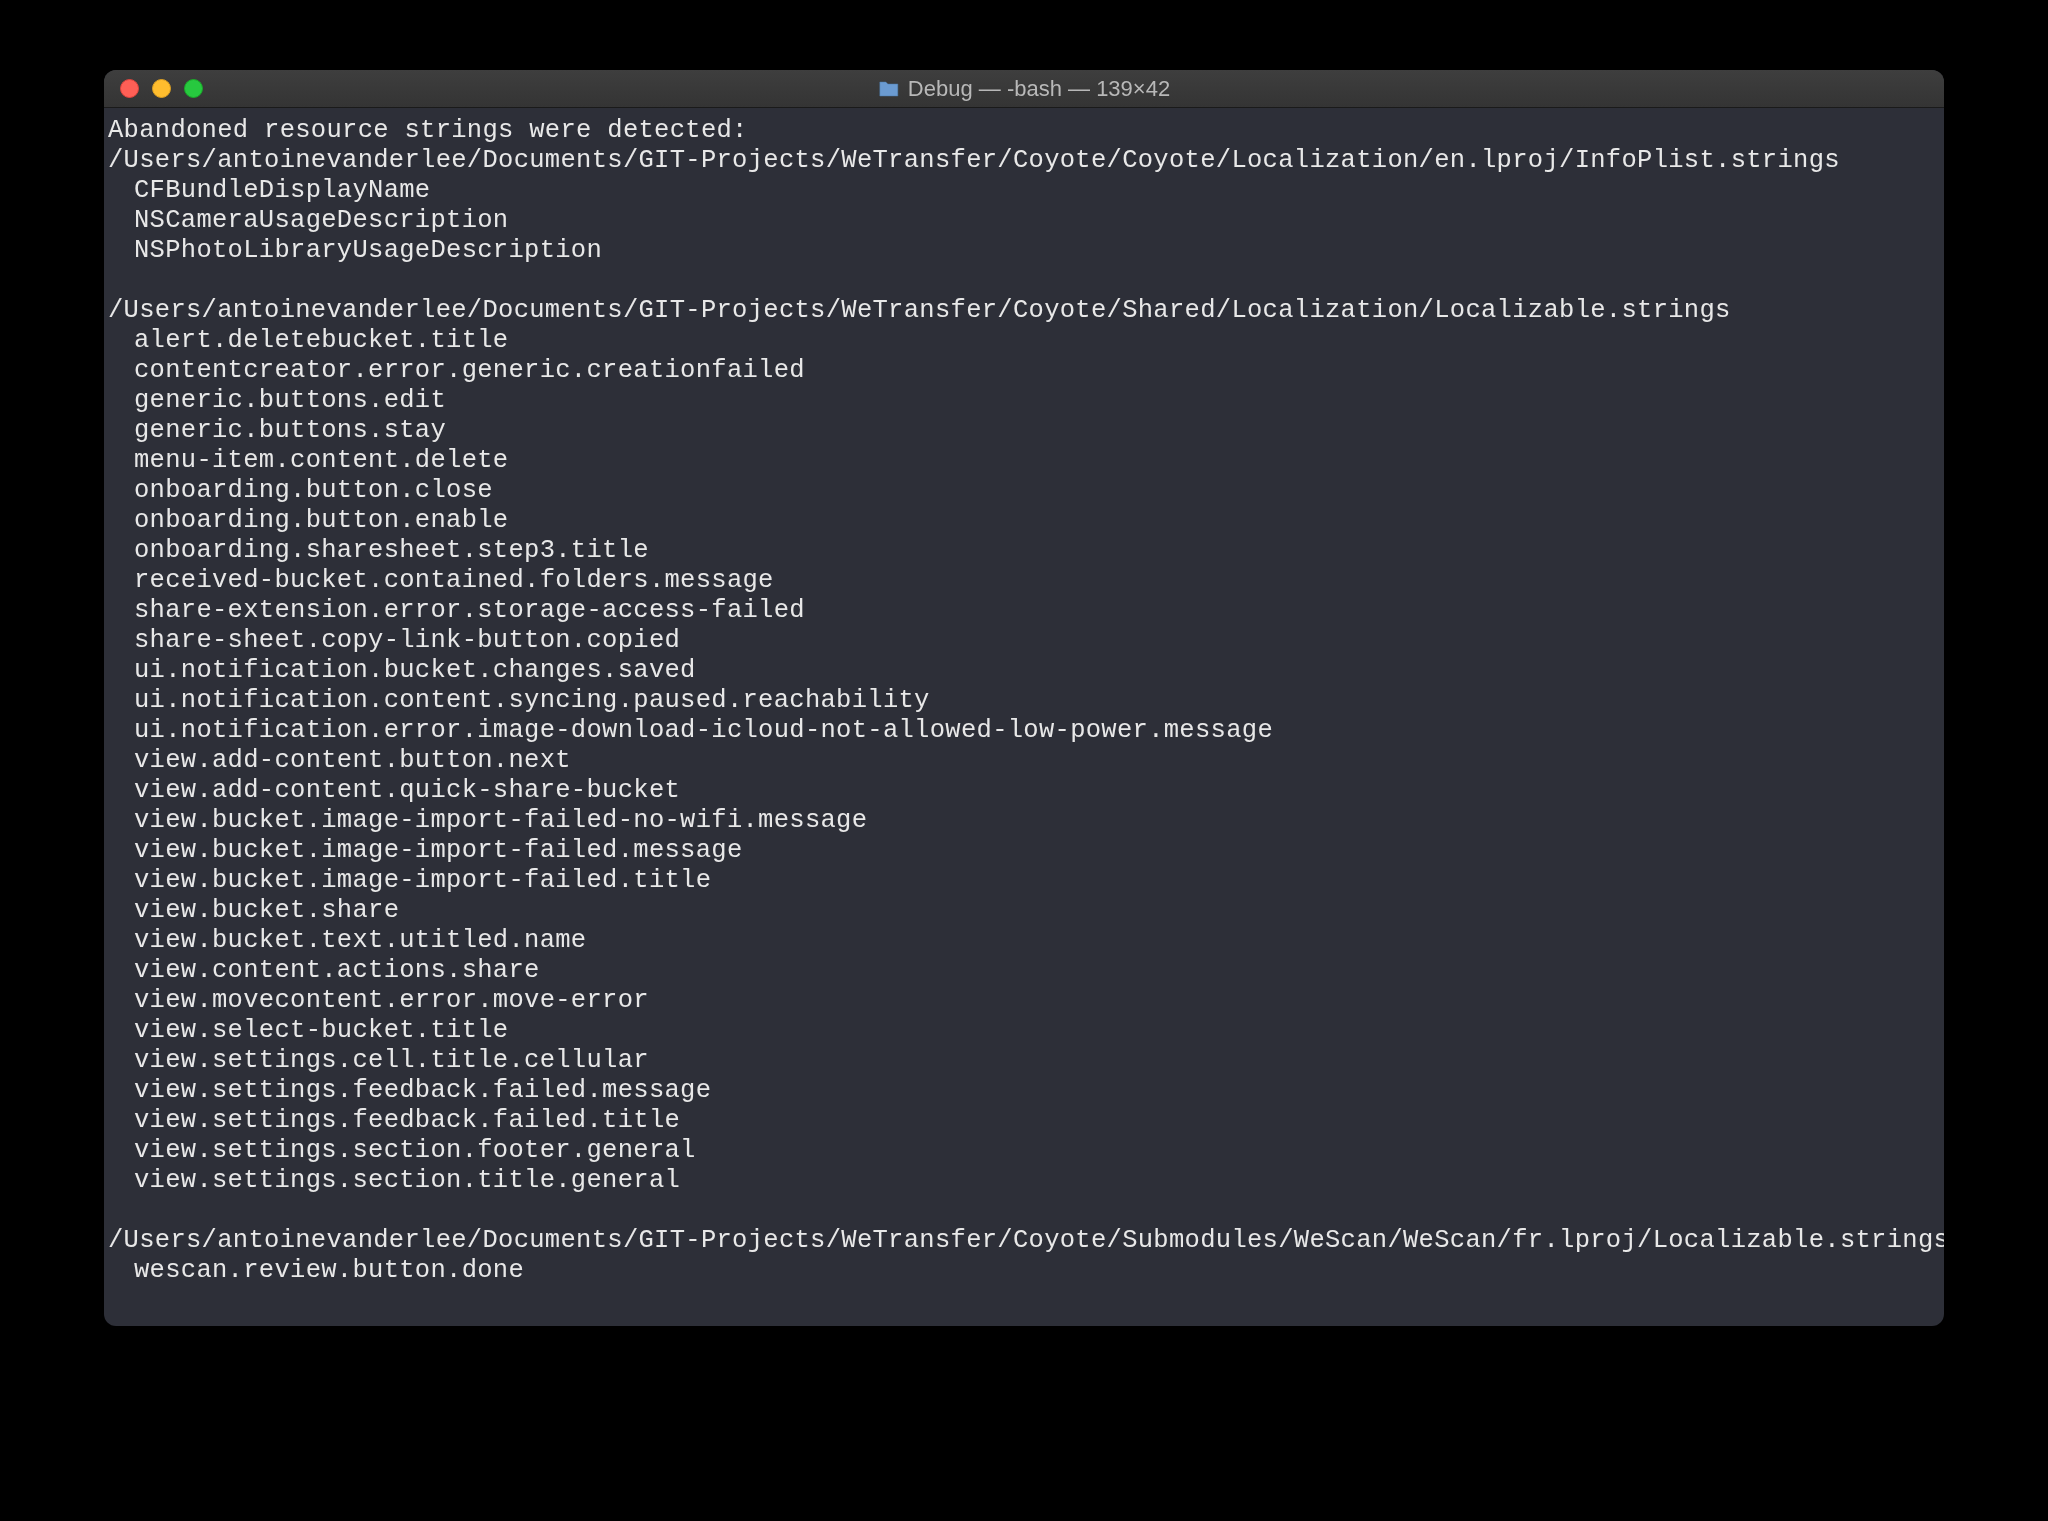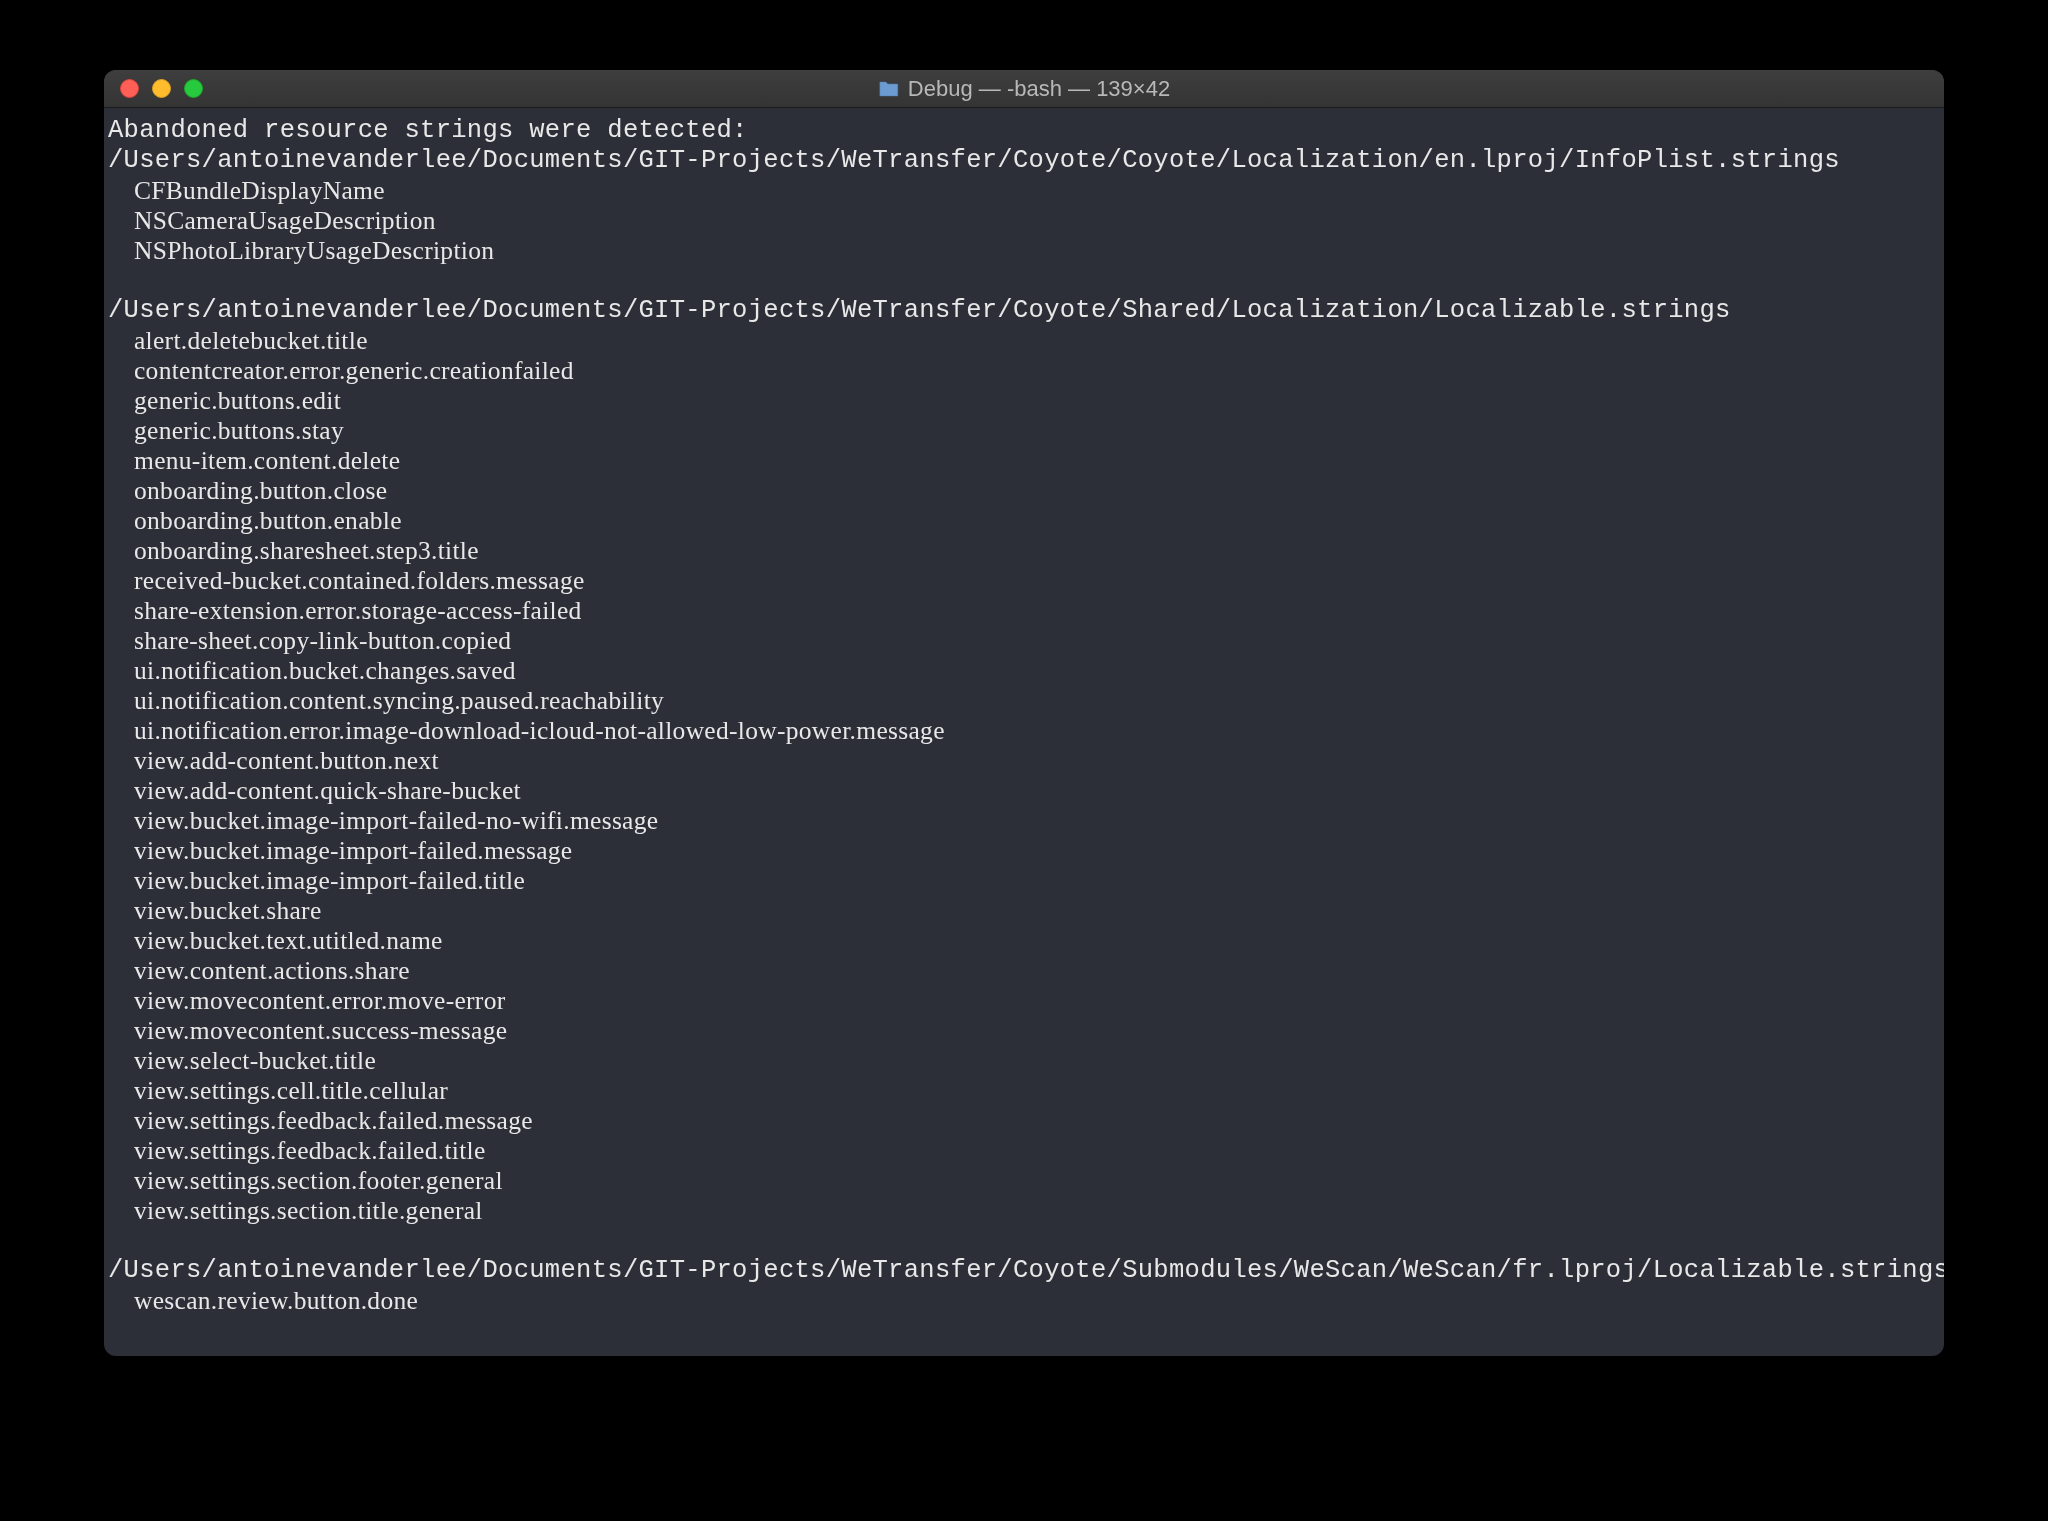--- a/index.html
+++ b/index.html
@@ -81,21 +81,20 @@
       letter-spacing: 0.3px;
     }
     
     .output-line {
       white-space: pre;
       font-family: 'SF Mono', Menlo, Monaco, 'Courier New', monospace;
     }
     
     .indent {
       padding-left: 26px;
-      font-family: Liberation Serif, serif;
     }
     
     .blank-line {
       height: 30px;
     }
   </style>
 </head>
 <body>
 
 <div class="terminal-window">
@@ -138,21 +137,20 @@
       <div class="output-line indent">ui.notification.error.image-download-icloud-not-allowed-low-power.message</div>
       <div class="output-line indent">view.add-content.button.next</div>
       <div class="output-line indent">view.add-content.quick-share-bucket</div>
       <div class="output-line indent">view.bucket.image-import-failed-no-wifi.message</div>
       <div class="output-line indent">view.bucket.image-import-failed.message</div>
       <div class="output-line indent">view.bucket.image-import-failed.title</div>
       <div class="output-line indent">view.bucket.share</div>
       <div class="output-line indent">view.bucket.text.utitled.name</div>
       <div class="output-line indent">view.content.actions.share</div>
       <div class="output-line indent">view.movecontent.error.move-error</div>
-      <div class="output-line indent">view.movecontent.success-message</div>
       <div class="output-line indent">view.select-bucket.title</div>
       <div class="output-line indent">view.settings.cell.title.cellular</div>
       <div class="output-line indent">view.settings.feedback.failed.message</div>
       <div class="output-line indent">view.settings.feedback.failed.title</div>
       <div class="output-line indent">view.settings.section.footer.general</div>
       <div class="output-line indent">view.settings.section.title.general</div>
       <div class="blank-line"></div>
       <div class="output-line">/Users/antoinevanderlee/Documents/GIT-Projects/WeTransfer/Coyote/Submodules/WeScan/WeScan/fr.lproj/Localizable.strings</div>
       <div class="output-line indent">wescan.review.button.done</div>
     </div>

